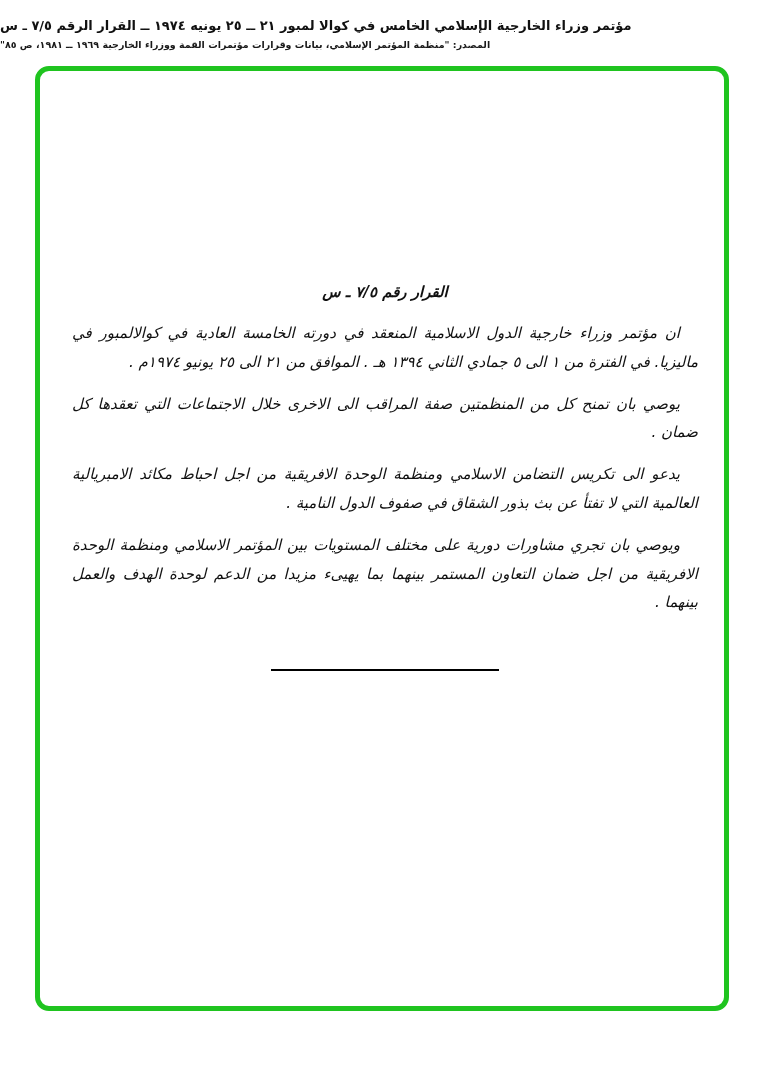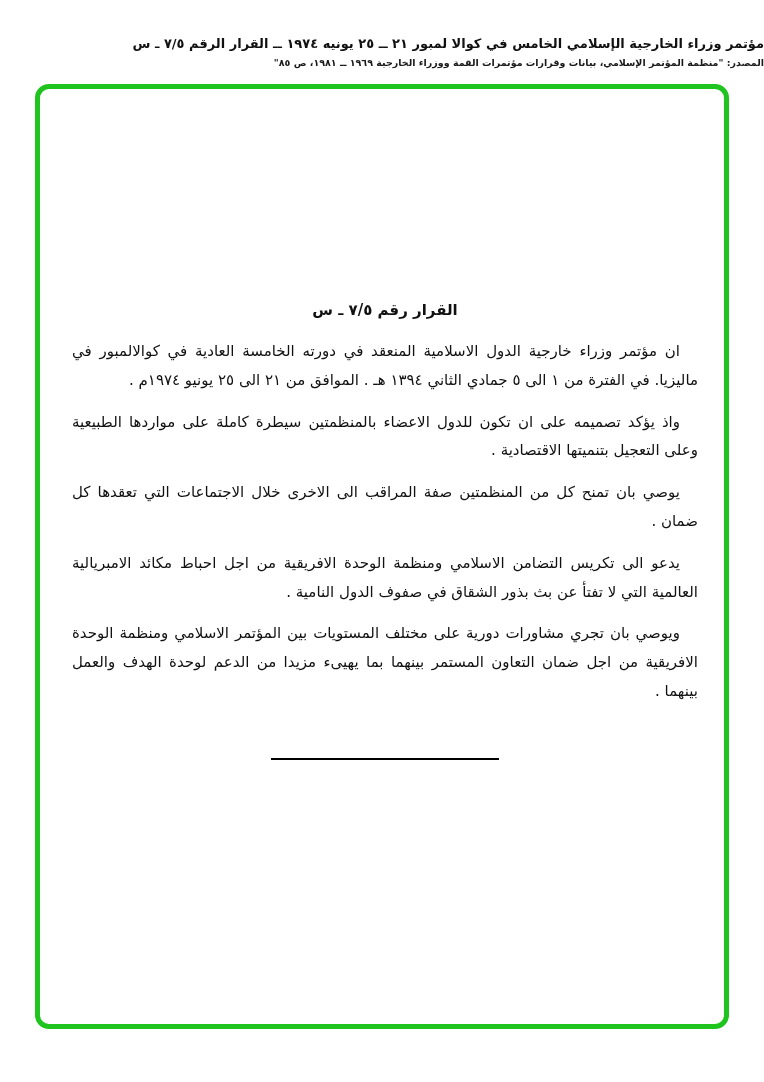--- a/index.html
+++ b/index.html
@@ -7,22 +7,22 @@
     padding: 0;
     background: #ffffff;
     width: 764px;
     height: 1082px;
     overflow: hidden;
     font-family: "DejaVu Sans", sans-serif;
     color: #111;
     direction: rtl;
   }
   .doc-header {
-    text-align: right;
-    padding-top: 36px;
+    text-align: left;
+    padding-top: 18px;
   }
   .doc-header .h1 {
     font-weight: bold;
     font-size: 13px;
     letter-spacing: 0.2px;
   }
   .doc-header .h2 {
     font-weight: bold;
     font-size: 9.5px;
     margin-top: 6px;
@@ -30,20 +30,21 @@
   }
   .scan-frame {
     box-sizing: border-box;
     width: 694px;
     height: 945px;
     margin: 16px auto 0 auto;
     border: 5px solid #1fc41f;
     border-radius: 14px;
     background: #ffffff;
     position: relative;
+    font-style: italic;
   }
   .scan-content {
     box-sizing: border-box;
     padding: 212px 26px 0 32px;
     font-size: 15px;
   }
   .res-number {
     text-align: center;
     font-size: 15px;
     font-weight: bold;
@@ -74,20 +75,19 @@
 <header class="doc-header">
   <div class="h1">مؤتمر وزراء الخارجية الإسلامي الخامس في كوالا لمبور ٢١ ــ ٢٥ يونيه ١٩٧٤ ــ القرار الرقم ٧/٥ ـ س</div>
   <div class="h2">المصدر: "منظمة المؤتمر الإسلامي، بيانات وقرارات مؤتمرات القمة ووزراء الخارجية ١٩٦٩ ــ ١٩٨١، ص ٨٥"</div>
 </header>
 
 <div class="scan-frame" style="border-color: rgb(31, 196, 31);">
   <div class="scan-content">
     <h2 class="res-number">القرار رقم ٧/٥ ـ س</h2>
 
     <p>ان مؤتمر وزراء خارجية الدول الاسلامية المنعقد في دورته الخامسة العادية في كوالالمبور في ماليزيا. في الفترة من ١ الى ٥ جمادي الثاني ١٣٩٤ هـ . الموافق من ٢١ الى ٢٥ يونيو ١٩٧٤م .</p>
-    <p>واذ يؤكد تصميمه على ان تكون للدول الاعضاء بالمنظمتين سيطرة كاملة على مواردها الطبيعية وعلى التعجيل بتنميتها الاقتصادية .</p>
     <p>يوصي بان تمنح كل من المنظمتين صفة المراقب الى الاخرى خلال الاجتماعات التي تعقدها كل ضمان .</p>
     <p>يدعو الى تكريس التضامن الاسلامي ومنظمة الوحدة الافريقية من اجل احباط مكائد الامبريالية العالمية التي لا تفتأ عن بث بذور الشقاق في صفوف الدول النامية .</p>
     <p>ويوصي بان تجري مشاورات دورية على مختلف المستويات بين المؤتمر الاسلامي ومنظمة الوحدة الافريقية من اجل ضمان التعاون المستمر بينهما بما يهيىء مزيدا من الدعم لوحدة الهدف والعمل بينهما .</p>
 
     <div class="end-rule"></div>
   </div>
 </div>
 
 </body></html>

